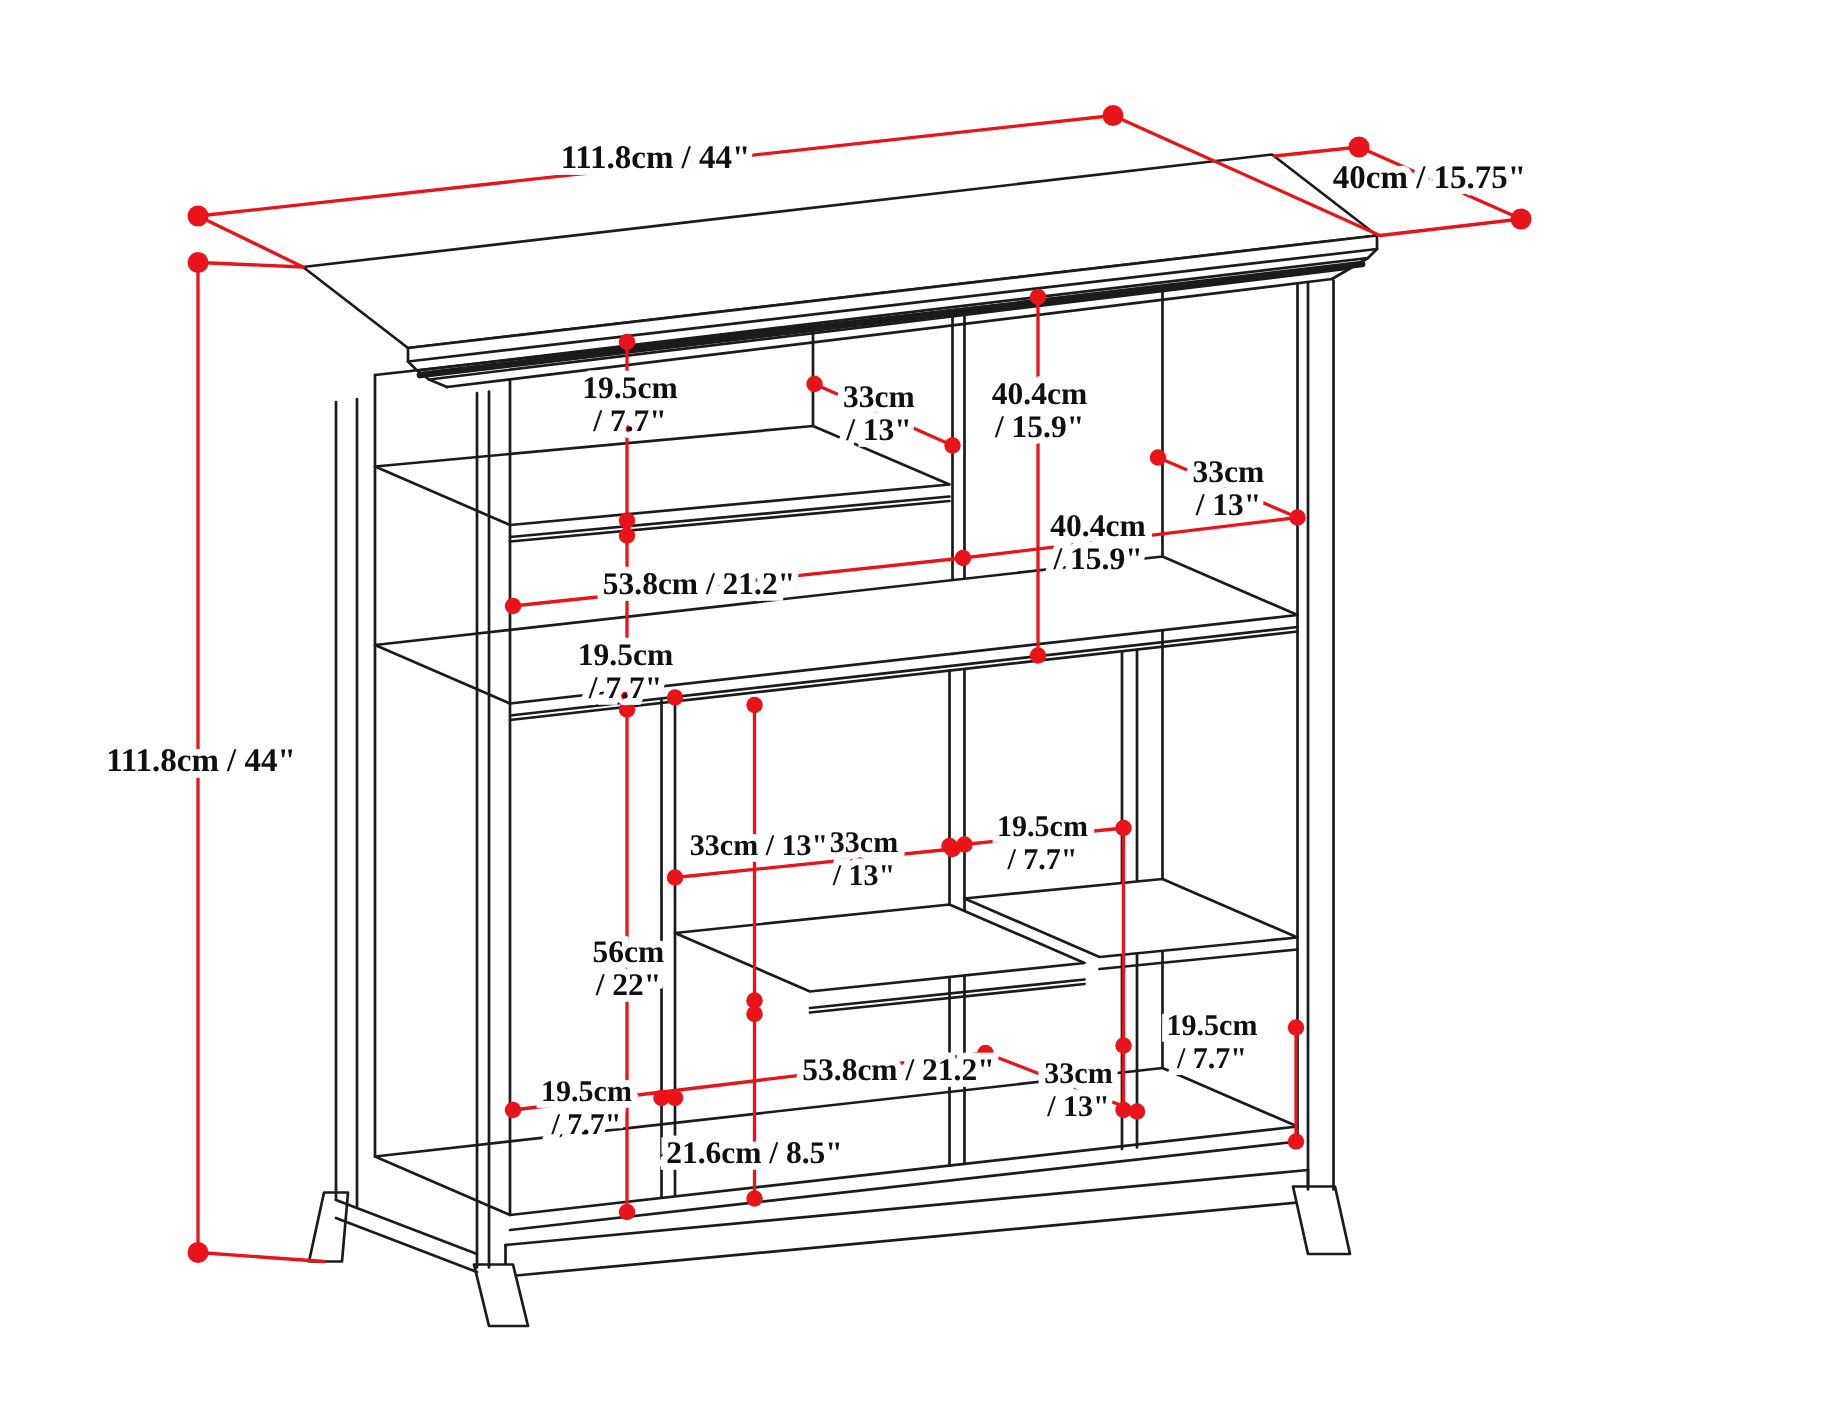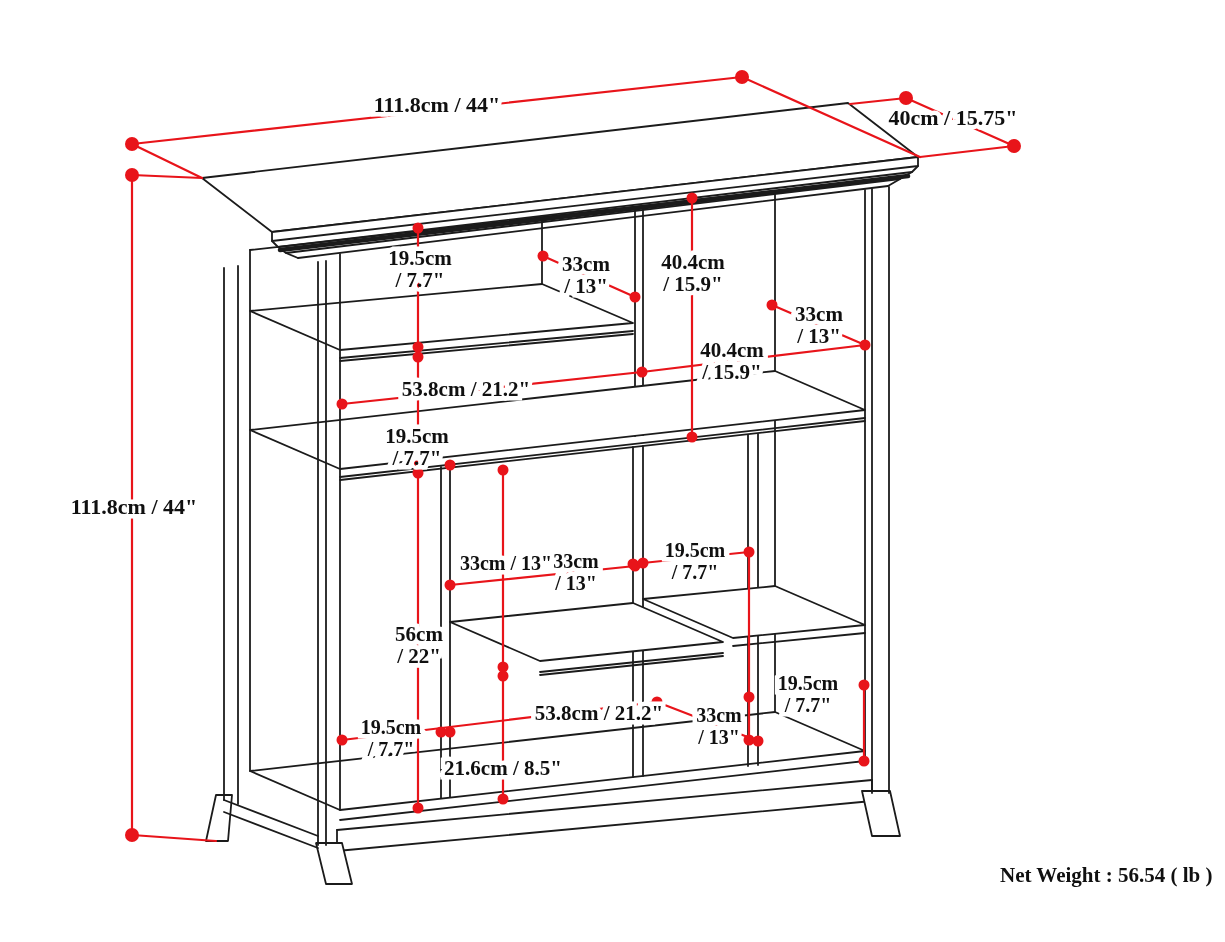--- a/index.html
+++ b/index.html
@@ -209,14 +209,13 @@
         <text class="dim-label" x="576" y="568" font-size="20"><tspan x="576" y="568">33cm</tspan><tspan x="576" y="590">/ 13"</tspan></text>
         <text class="dim-label" x="695" y="557" font-size="20"><tspan x="695" y="557">19.5cm</tspan><tspan x="695" y="579">/ 7.7"</tspan></text>
         <text class="dim-label" x="391" y="734" font-size="20"><tspan x="391" y="734">19.5cm</tspan><tspan x="391" y="756">/ 7.7"</tspan></text>
         <text class="dim-label" x="599" y="720" font-size="21"><tspan x="599" y="720">53.8cm / 21.2"</tspan></text>
         <text class="dim-label" x="719" y="722" font-size="20"><tspan x="719" y="722">33cm</tspan><tspan x="719" y="744">/ 13"</tspan></text>
         <text class="dim-label" x="808" y="690" font-size="20"><tspan x="808" y="690">19.5cm</tspan><tspan x="808" y="712">/ 7.7"</tspan></text>
         <text class="dim-label" x="503" y="775" font-size="21"><tspan x="503" y="775">21.6cm / 8.5"</tspan></text>
       </g>
   </svg>
 
-  <div class="net-weight">Net Weight : 56.54 ( lb )</div>
 </div>
 
 </body></html>

